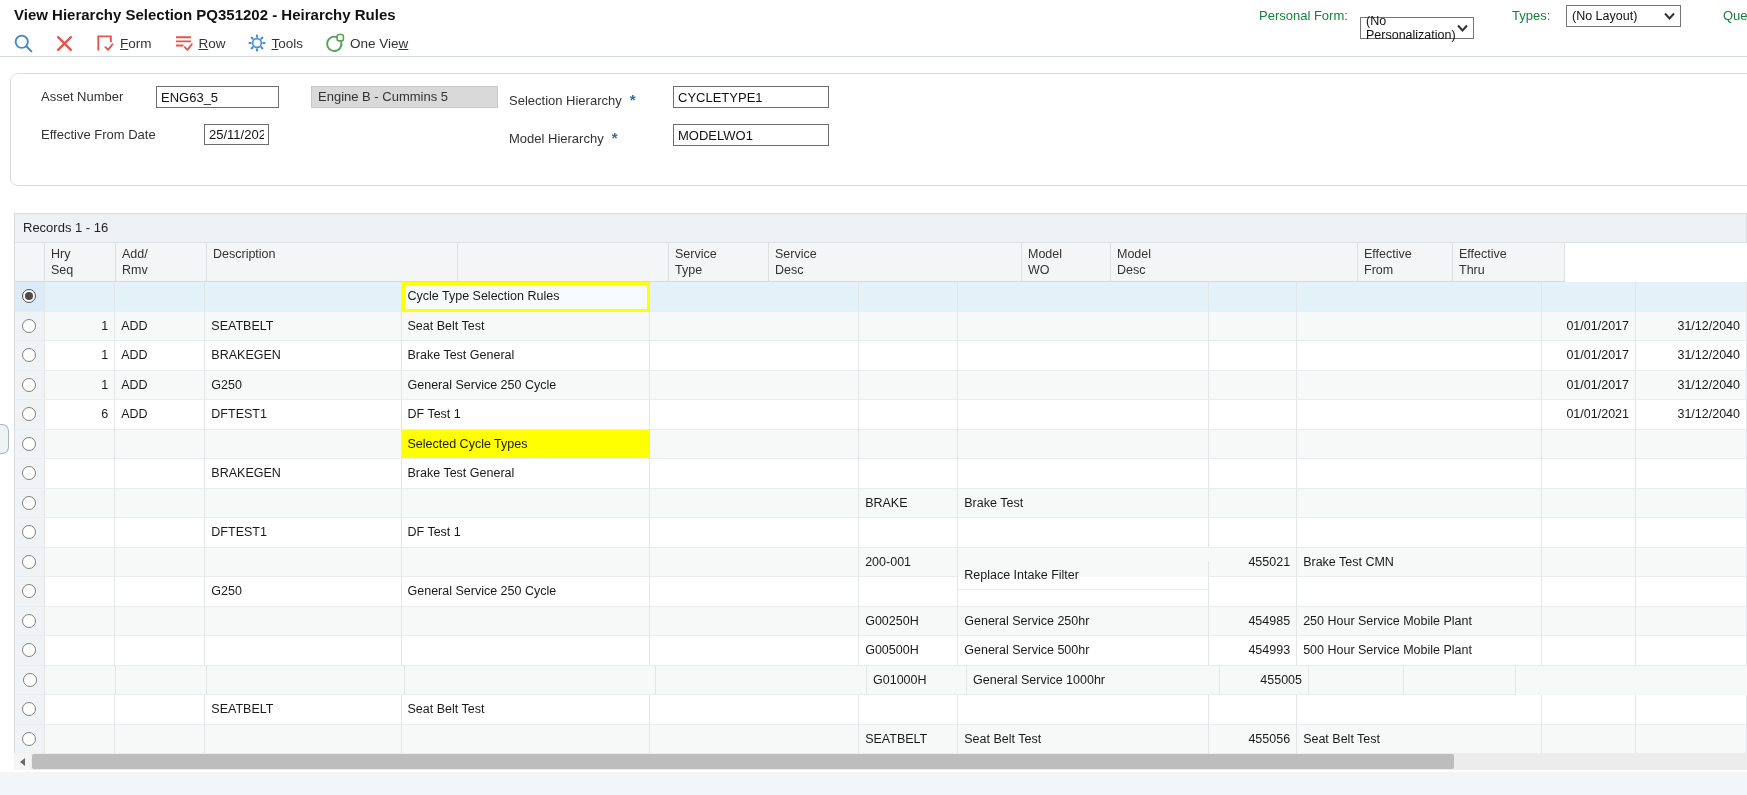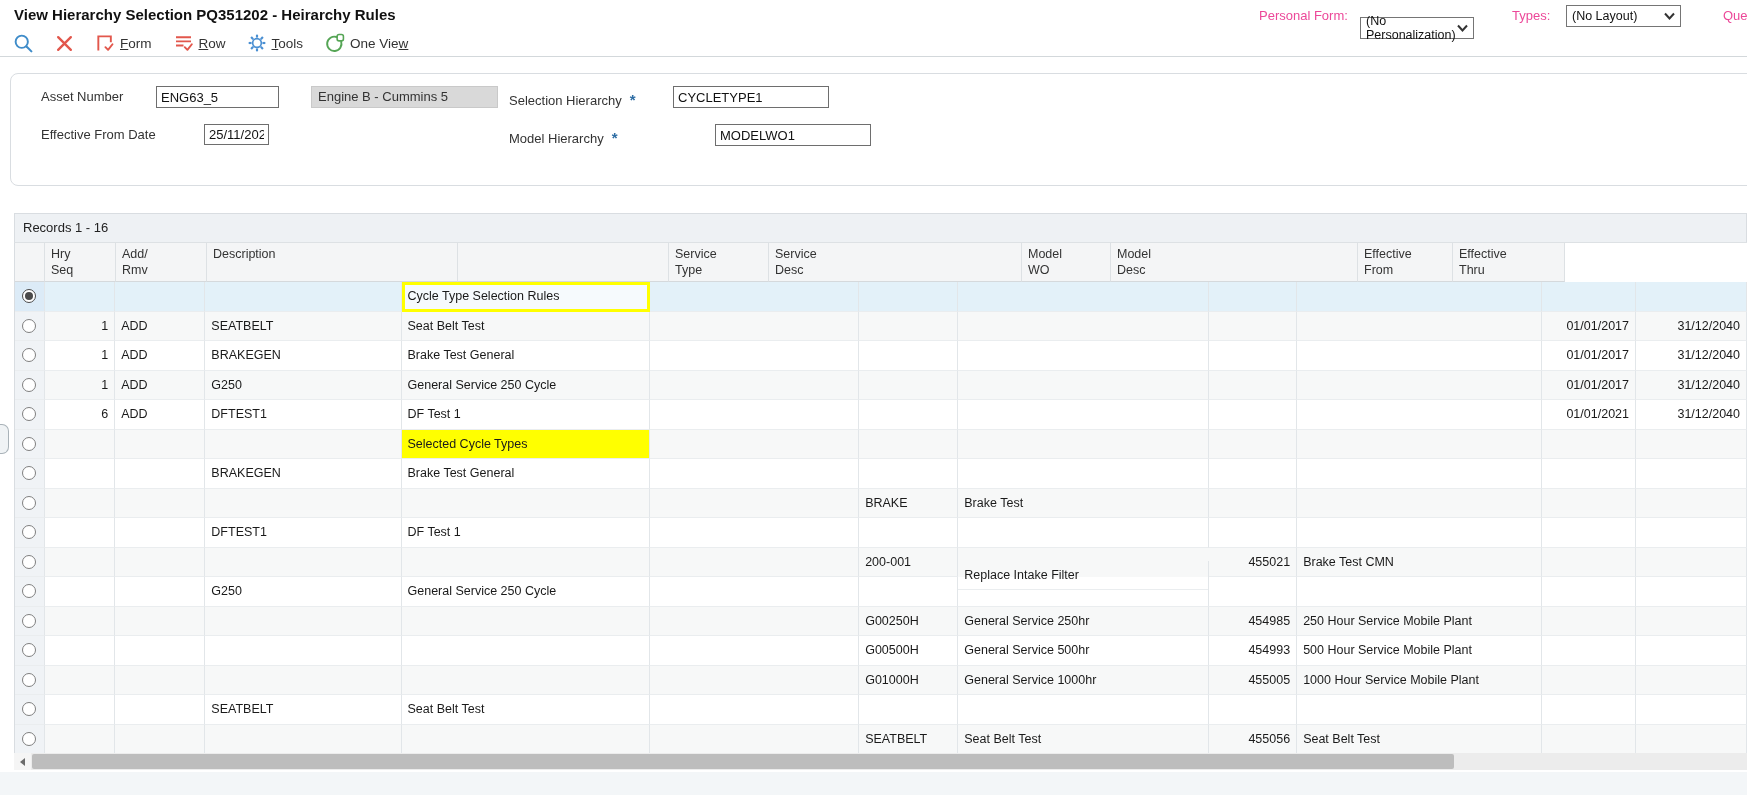--- a/index.html
+++ b/index.html
@@ -3,21 +3,21 @@
 <meta charset="utf-8">
 <style>
   *{box-sizing:border-box;margin:0;padding:0;}
   html,body{background:#fff;}
   #app{position:relative;width:1747px;height:795px;background:#fff;overflow:hidden;
        font-family:"Liberation Sans",sans-serif;color:#1a1a1a;}
 
   
   .title{position:absolute;left:14px;top:6px;font-size:15px;font-weight:bold;color:#111;white-space:nowrap;}
   .hdr-right{position:absolute;top:0;left:0;width:100%;height:30px;}
-  .hr-label{position:absolute;top:8px;font-size:13px;color:#ec4899;white-space:nowrap;}
+  .hr-label{position:absolute;top:8px;font-size:13px;color:#15803d;white-space:nowrap;}
   .fake-select{position:absolute;top:5px;height:22px;border:1px solid #757575;background:#fff;
        display:flex;align-items:center;justify-content:space-between;padding:0 5px;font-size:12.5px;color:#111;}
   .fake-select svg{flex:0 0 auto;}
 
   
   .toolbar{position:absolute;left:0;top:30px;width:1747px;height:27px;border-bottom:1px solid #d3d8db;
        display:flex;align-items:center;padding-left:13px;}
   .tb-btn{display:flex;align-items:center;gap:5px;margin-right:21px;cursor:default;}
   .tb-label{font-size:13.5px;color:#333;white-space:nowrap;}
 
@@ -149,21 +149,21 @@
       <span class="f-label" style="position:static;">Selection Hierarchy</span>
       <span class="req">*</span>
     </div>
     <input class="f-input" style="left: 662px; top: 12px; width: 156px;" value="CYCLETYPE1">
     <span class="f-label" style="left:30px;top:53px;">Effective From Date</span>
     <input class="f-input" style="left: 193px; top: 50px; width: 65px; height: 21px;" value="25/11/2022">
     <div class="lbl-row" style="left:498px;top:50px;height:22px;">
       <span class="f-label" style="position:static;">Model Hierarchy</span>
       <span class="req">*</span>
     </div>
-    <input class="f-input" style="left: 662px; top: 50px; width: 156px; margin-left: 42px;" value="MODELWO1">
+    <input class="f-input" style="left: 662px; top: 50px; width: 156px;" value="MODELWO1">
   </div>
 
   <div class="grid">
     <div class="records-bar">Records 1 - 16</div>
     <div class="grid-header" id="grid-header">
         <div class="h-cell" style="width: 30px;"></div>
         <div class="h-cell" style="width: 71px;">Hry
 Seq</div>
         <div class="h-cell" style="width: 91px;">Add/
 Rmv</div>
@@ -396,21 +396,20 @@
             <span class="radio"></span>
           </div>
           <div class="cell al-r" style="width: 71px;"></div>
           <div class="cell" style="width: 91px;"></div>
           <div class="cell" style="width: 198px;"></div>
           <div class="cell" style="width: 251px;"></div>
           <div class="cell" style="width: 211px;"></div>
           <div class="cell" style="width: 100px;">G01000H</div>
           <div class="cell" style="width: 253px;">General Service 1000hr</div>
           <div class="cell al-r" style="width: 89px;">455005</div>
-          <div class="cell" style="width: 247px;">1000 Hour Service Mobile Plant</div>
           <div class="cell al-r" style="width: 95px;"></div>
           <div class="cell al-r" style="width: 112px;"></div>
         </div>
         <div class="grid-row">
           <div class="cell cell-radio" style="width: 30px;">
             <span class="radio"></span>
           </div>
           <div class="cell al-r" style="width: 71px;"></div>
           <div class="cell" style="width: 91px;"></div>
           <div class="cell" style="width: 198px;">SEATBELT</div>

